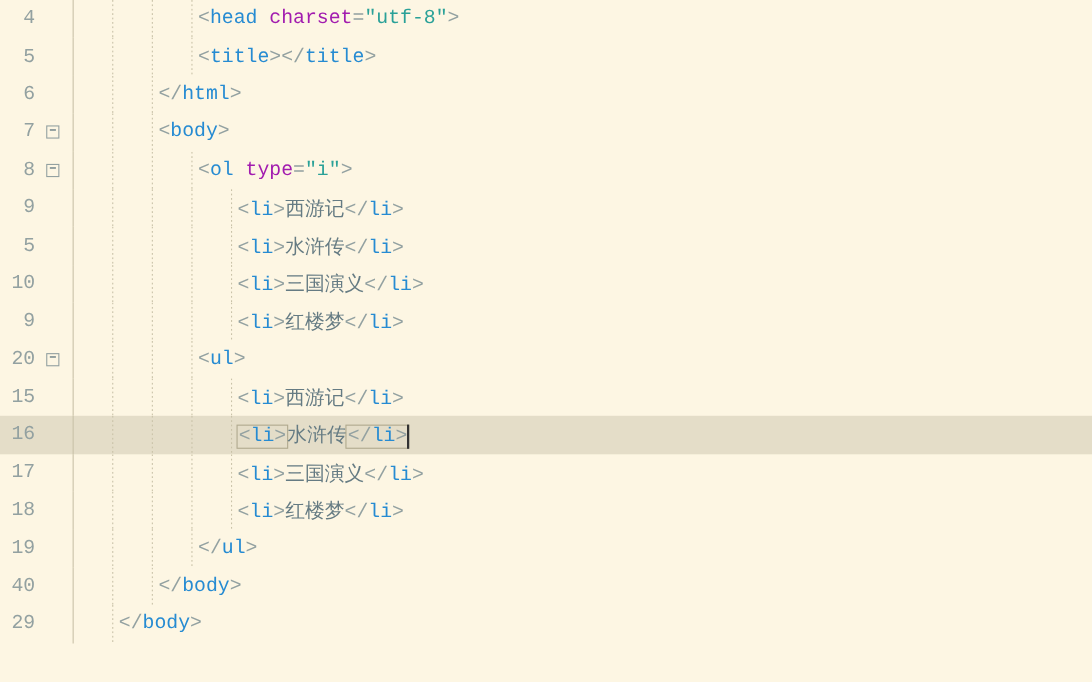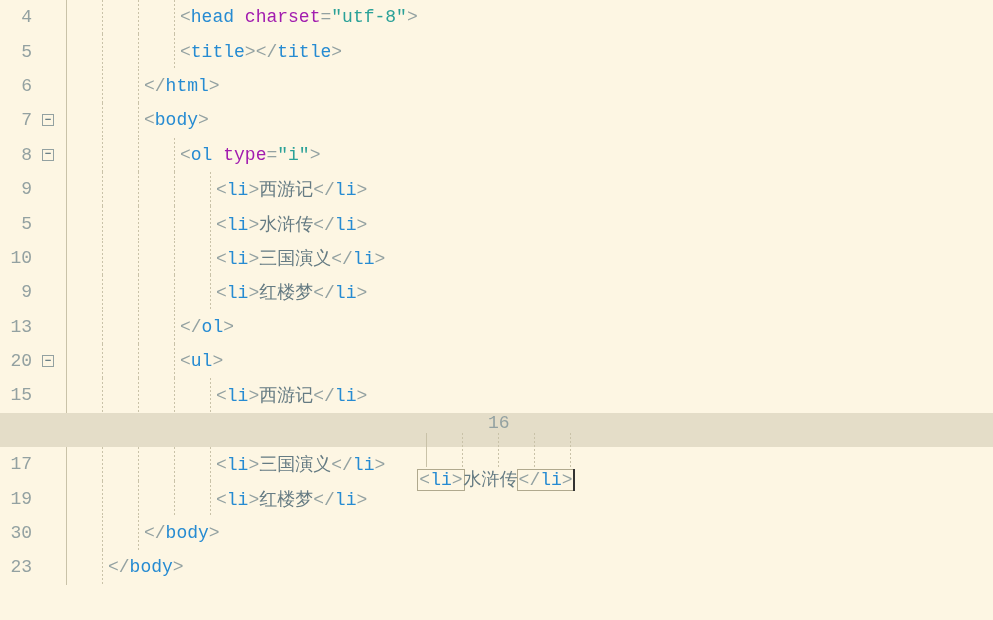--- a/index.html
+++ b/index.html
@@ -18,21 +18,20 @@
     height: 100%;
   }
   .line {
     display: flex;
     align-items: center;
     height: 34.4px;
     position: relative;
   }
   .line.current {
     background: #e4ddc8;
-    flex-direction: column;
   }
   .gutter {
     width: 38px;
     text-align: right;
     color: #93a1a1;
     padding-right: 6px;
     user-select: none;
     flex-shrink: 0;
   }
   .fold {
@@ -198,31 +197,20 @@
       <div class="guides" style="width: 158px;">
         <div class="vguide solid" style="position: absolute; left: 8px;"></div>
         <div class="vguide dotted" style="position: absolute; left: 44px;"></div>
         <div class="vguide dotted" style="position: absolute; left: 80px;"></div>
         <div class="vguide dotted" style="position: absolute; left: 116px;"></div>
         <div class="vguide dotted" style="position: absolute; left: 152px;"></div>
       </div>
       <div class="code"><span class="punct">&lt;</span><span class="tag">li</span><span class="punct">&gt;</span><span class="text">红楼梦</span><span class="punct">&lt;/</span><span class="tag">li</span><span class="punct">&gt;</span></div>
     </div>
     <div class="line">
-      <div class="gutter">13</div>
-      <div class="fold"></div>
-      <div class="guides" style="width: 122px;">
-        <div class="vguide solid" style="position: absolute; left: 8px;"></div>
-        <div class="vguide dotted" style="position: absolute; left: 44px;"></div>
-        <div class="vguide dotted" style="position: absolute; left: 80px;"></div>
-        <div class="vguide dotted" style="position: absolute; left: 116px;"></div>
-      </div>
-      <div class="code"><span class="punct">&lt;/</span><span class="tag">ol</span><span class="punct">&gt;</span></div>
-    </div>
-    <div class="line">
       <div class="gutter">20</div>
       <div class="fold">
         <div class="fold-box">−</div>
       </div>
       <div class="guides" style="width: 122px;">
         <div class="vguide solid" style="position: absolute; left: 8px;"></div>
         <div class="vguide dotted" style="position: absolute; left: 44px;"></div>
         <div class="vguide dotted" style="position: absolute; left: 80px;"></div>
         <div class="vguide dotted" style="position: absolute; left: 116px;"></div>
       </div>
@@ -258,43 +246,54 @@
       <div class="guides" style="width: 158px;">
         <div class="vguide solid" style="position: absolute; left: 8px;"></div>
         <div class="vguide dotted" style="position: absolute; left: 44px;"></div>
         <div class="vguide dotted" style="position: absolute; left: 80px;"></div>
         <div class="vguide dotted" style="position: absolute; left: 116px;"></div>
         <div class="vguide dotted" style="position: absolute; left: 152px;"></div>
       </div>
       <div class="code"><span class="punct">&lt;</span><span class="tag">li</span><span class="punct">&gt;</span><span class="text">三国演义</span><span class="punct">&lt;/</span><span class="tag">li</span><span class="punct">&gt;</span></div>
     </div>
     <div class="line">
+      <div class="gutter">18</div>
+      <div class="fold"></div>
+      <div class="guides" style="width: 158px;">
+        <div class="vguide solid" style="position: absolute; left: 8px;"></div>
+        <div class="vguide dotted" style="position: absolute; left: 44px;"></div>
+        <div class="vguide dotted" style="position: absolute; left: 80px;"></div>
+        <div class="vguide dotted" style="position: absolute; left: 116px;"></div>
+        <div class="vguide dotted" style="position: absolute; left: 152px;"></div>
+      </div>
+      <div class="code"><span class="punct">&lt;</span><span class="tag">li</span><span class="punct">&gt;</span><span class="text">红楼梦</span><span class="punct">&lt;/</span><span class="tag">li</span><span class="punct">&gt;</span></div>
+    </div>
+    <div class="line">
       <div class="gutter">19</div>
       <div class="fold"></div>
-      <div class="guides" style="width: 158px;">
-        <div class="vguide solid" style="position: absolute; left: 8px;"></div>
-        <div class="vguide dotted" style="position: absolute; left: 44px;"></div>
-        <div class="vguide dotted" style="position: absolute; left: 80px;"></div>
-        <div class="vguide dotted" style="position: absolute; left: 116px;"></div>
-        <div class="vguide dotted" style="position: absolute; left: 152px;"></div>
-      </div>
-      <div class="code"><span class="punct">&lt;</span><span class="tag">li</span><span class="punct">&gt;</span><span class="text">红楼梦</span><span class="punct">&lt;/</span><span class="tag">li</span><span class="punct">&gt;</span></div>
-    </div>
-    <div class="line">
-      <div class="gutter">30</div>
+      <div class="guides" style="width: 122px;">
+        <div class="vguide solid" style="position: absolute; left: 8px;"></div>
+        <div class="vguide dotted" style="position: absolute; left: 44px;"></div>
+        <div class="vguide dotted" style="position: absolute; left: 80px;"></div>
+        <div class="vguide dotted" style="position: absolute; left: 116px;"></div>
+      </div>
+      <div class="code"><span class="punct">&lt;/</span><span class="tag">ul</span><span class="punct">&gt;</span></div>
+    </div>
+    <div class="line">
+      <div class="gutter">40</div>
       <div class="fold"></div>
       <div class="guides" style="width: 86px;">
         <div class="vguide solid" style="position: absolute; left: 8px;"></div>
         <div class="vguide dotted" style="position: absolute; left: 44px;"></div>
         <div class="vguide dotted" style="position: absolute; left: 80px;"></div>
       </div>
       <div class="code"><span class="punct">&lt;/</span><span class="tag">body</span><span class="punct">&gt;</span></div>
     </div>
     <div class="line">
-      <div class="gutter">23</div>
+      <div class="gutter">29</div>
       <div class="fold"></div>
       <div class="guides" style="width: 50px;">
         <div class="vguide solid" style="position: absolute; left: 8px;"></div>
         <div class="vguide dotted" style="position: absolute; left: 44px;"></div>
       </div>
       <div class="code"><span class="punct">&lt;/</span><span class="tag">body</span><span class="punct">&gt;</span></div>
     </div>
   </div>
 
 </body></html>

